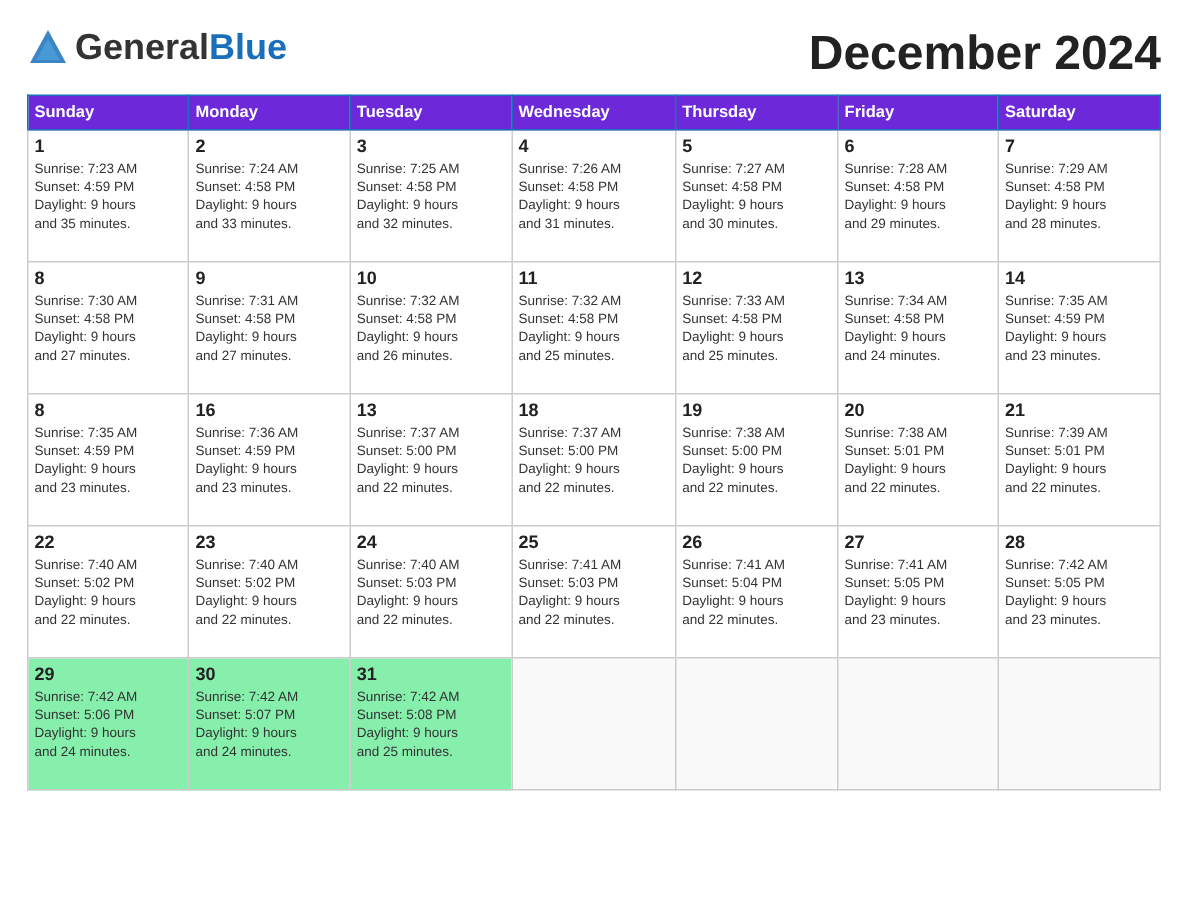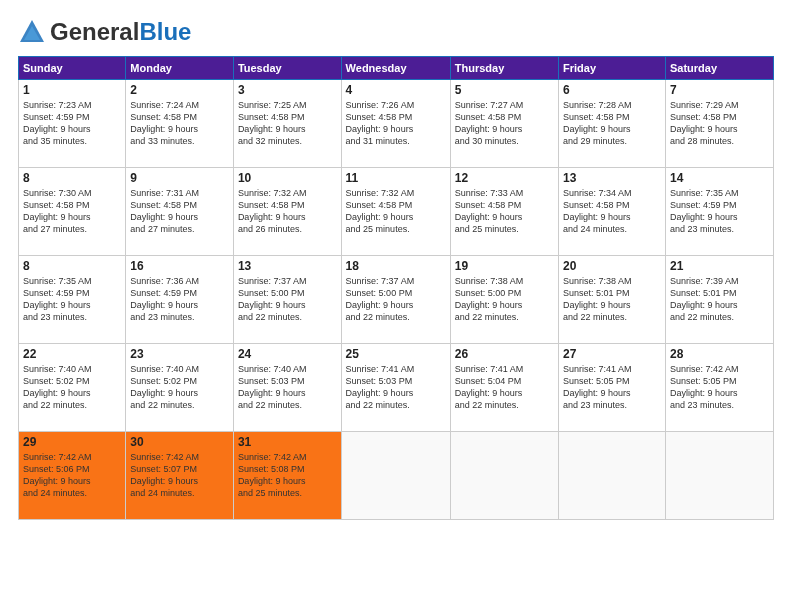--- a/index.html
+++ b/index.html
@@ -50,38 +50,38 @@
     .location {
       font-size: 15px;
       color: #444;
     }
     .calendar {
       width: 100%;
       border-collapse: collapse;
       font-size: 9.5px;
     }
     .calendar th {
-      background: #4c1d95;
+      background: #6d28d9;
       color: #fff;
       padding: 5px 4px;
       text-align: left;
       font-size: 11px;
       font-weight: bold;
       border: 1px solid #1a6fba;
     }
     .calendar td {
       border: 1px solid #ccc;
       vertical-align: top;
       padding: 3px 4px;
       width: 113px;
       height: 88px;
       background: #fff;
     }
     .calendar tr:last-child td {
-      background: #f97316;
+      background: #86efac;
     }
     .day-num {
       font-size: 12px;
       font-weight: bold;
       color: #222;
       display: block;
       margin-bottom: 2px;
     }
     .day-info {
       color: #333;
@@ -102,20 +102,21 @@
         <polygon points="14,2 26,24 2,24" fill="#1a6fba" opacity="0.85"></polygon>
         <polygon points="14,8 22,22 6,22" fill="#4fa3e0" opacity="0.7"></polygon>
       </svg>
       <div>
         <div class="logo-text">
           <span class="logo-general">General</span><span class="logo-blue">Blue</span>
         </div>
       </div>
     </div>
     <div class="title-block">
+      <div class="month-title">December 2024</div>
     </div>
   </div>
 
   <table class="calendar">
     <thead>
       <tr>
 
       <th>Sunday</th>
           <th>Monday</th>
           <th>Tuesday</th>

